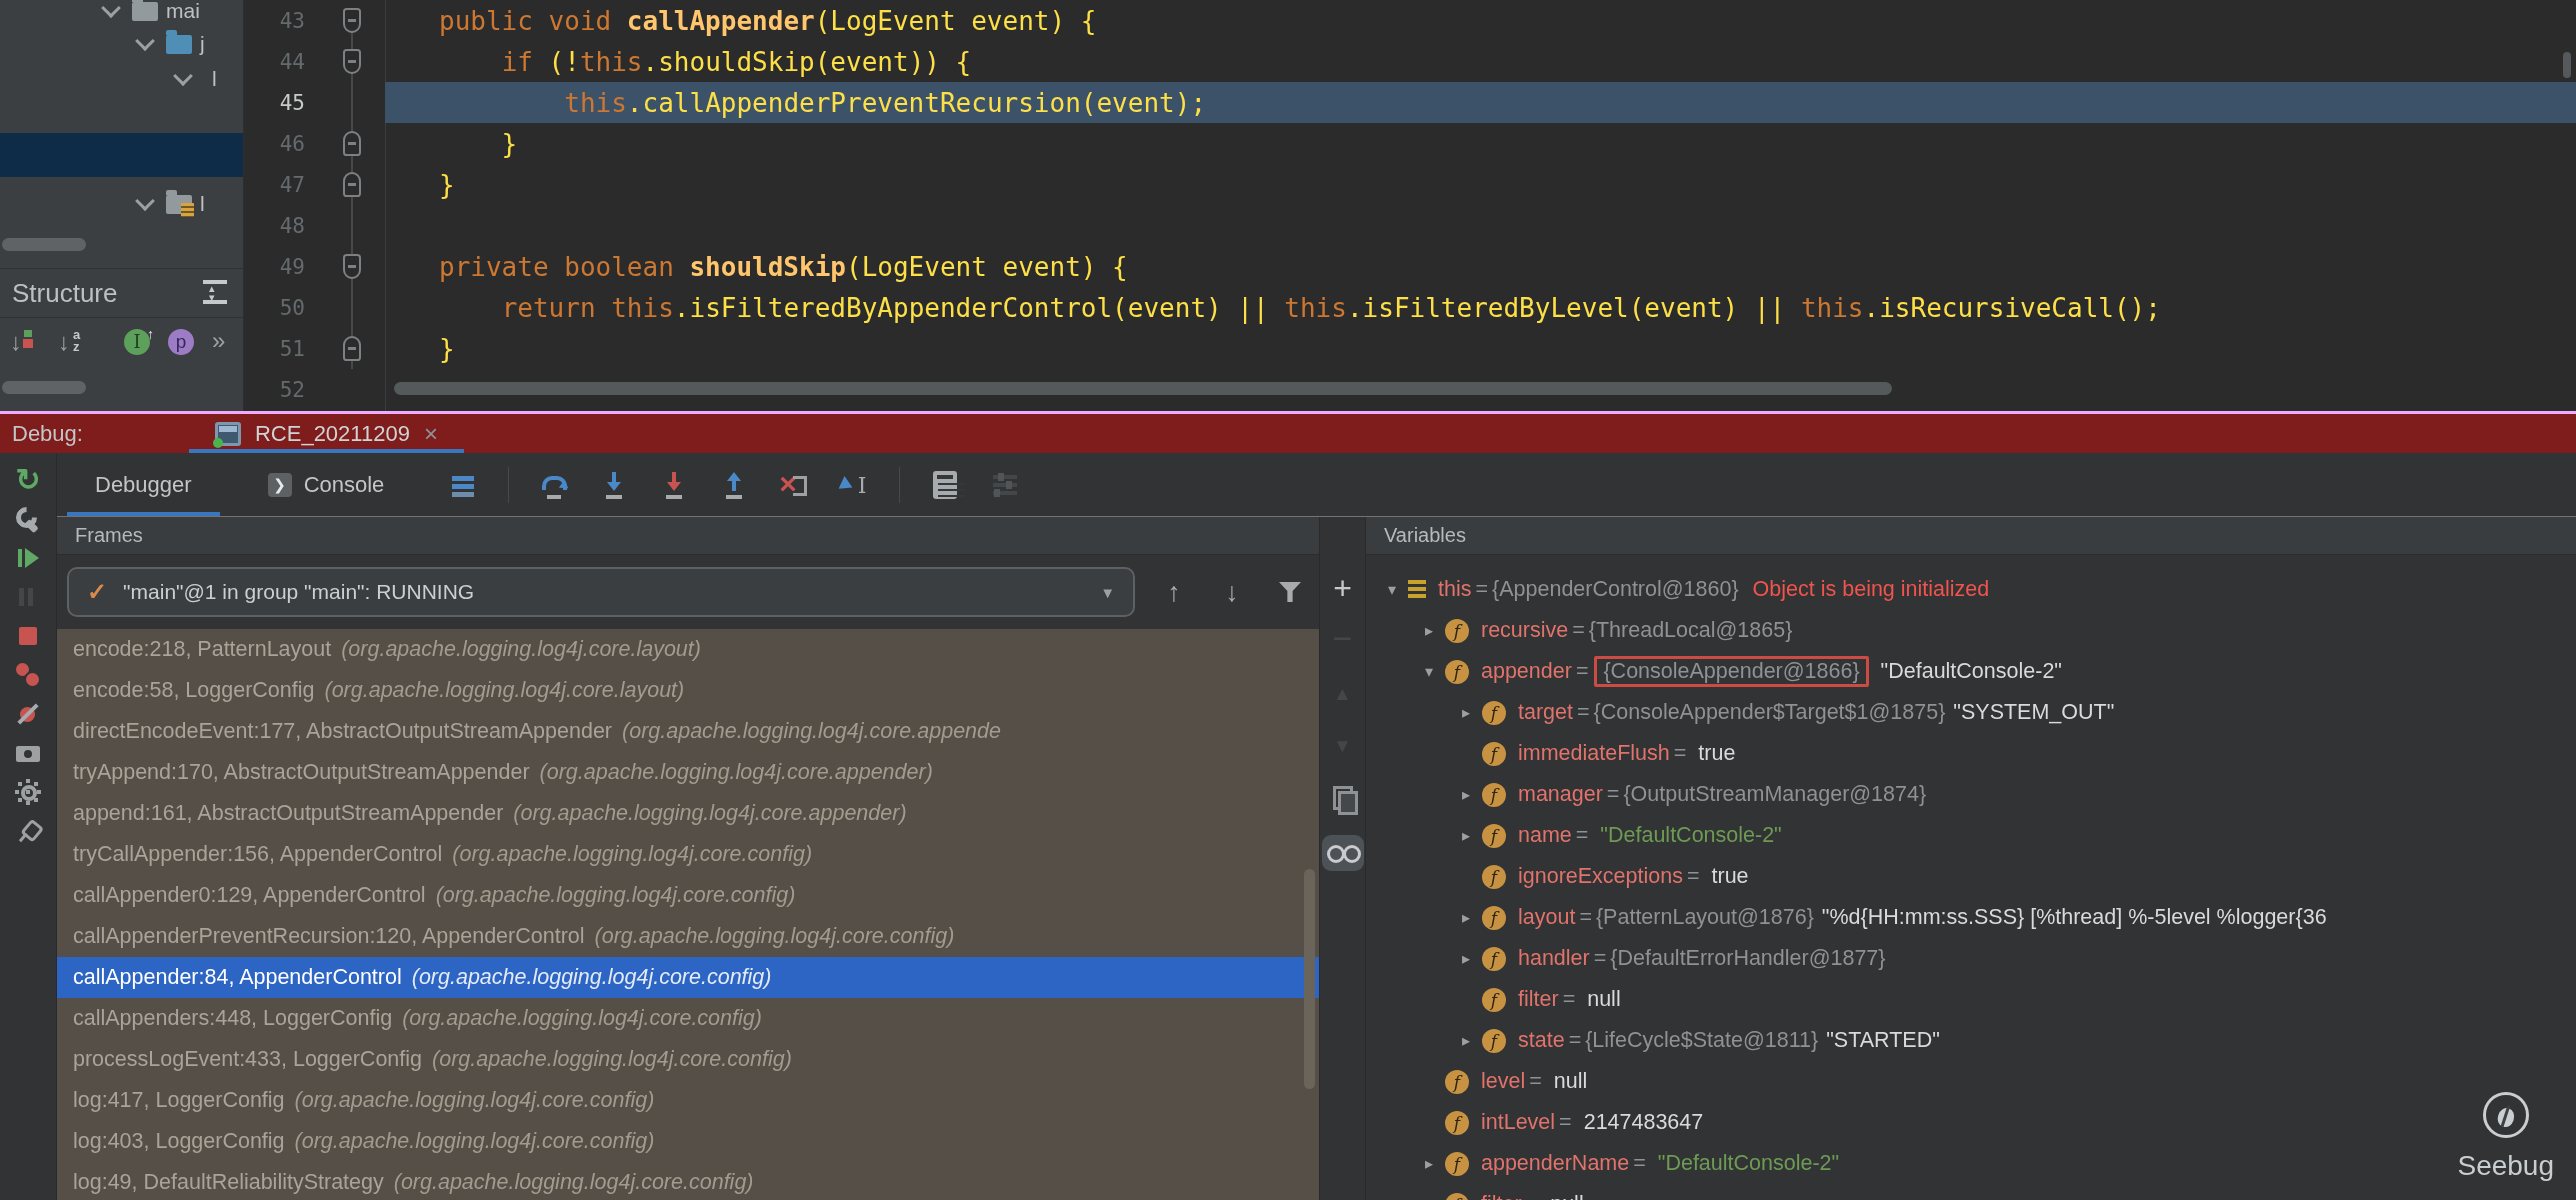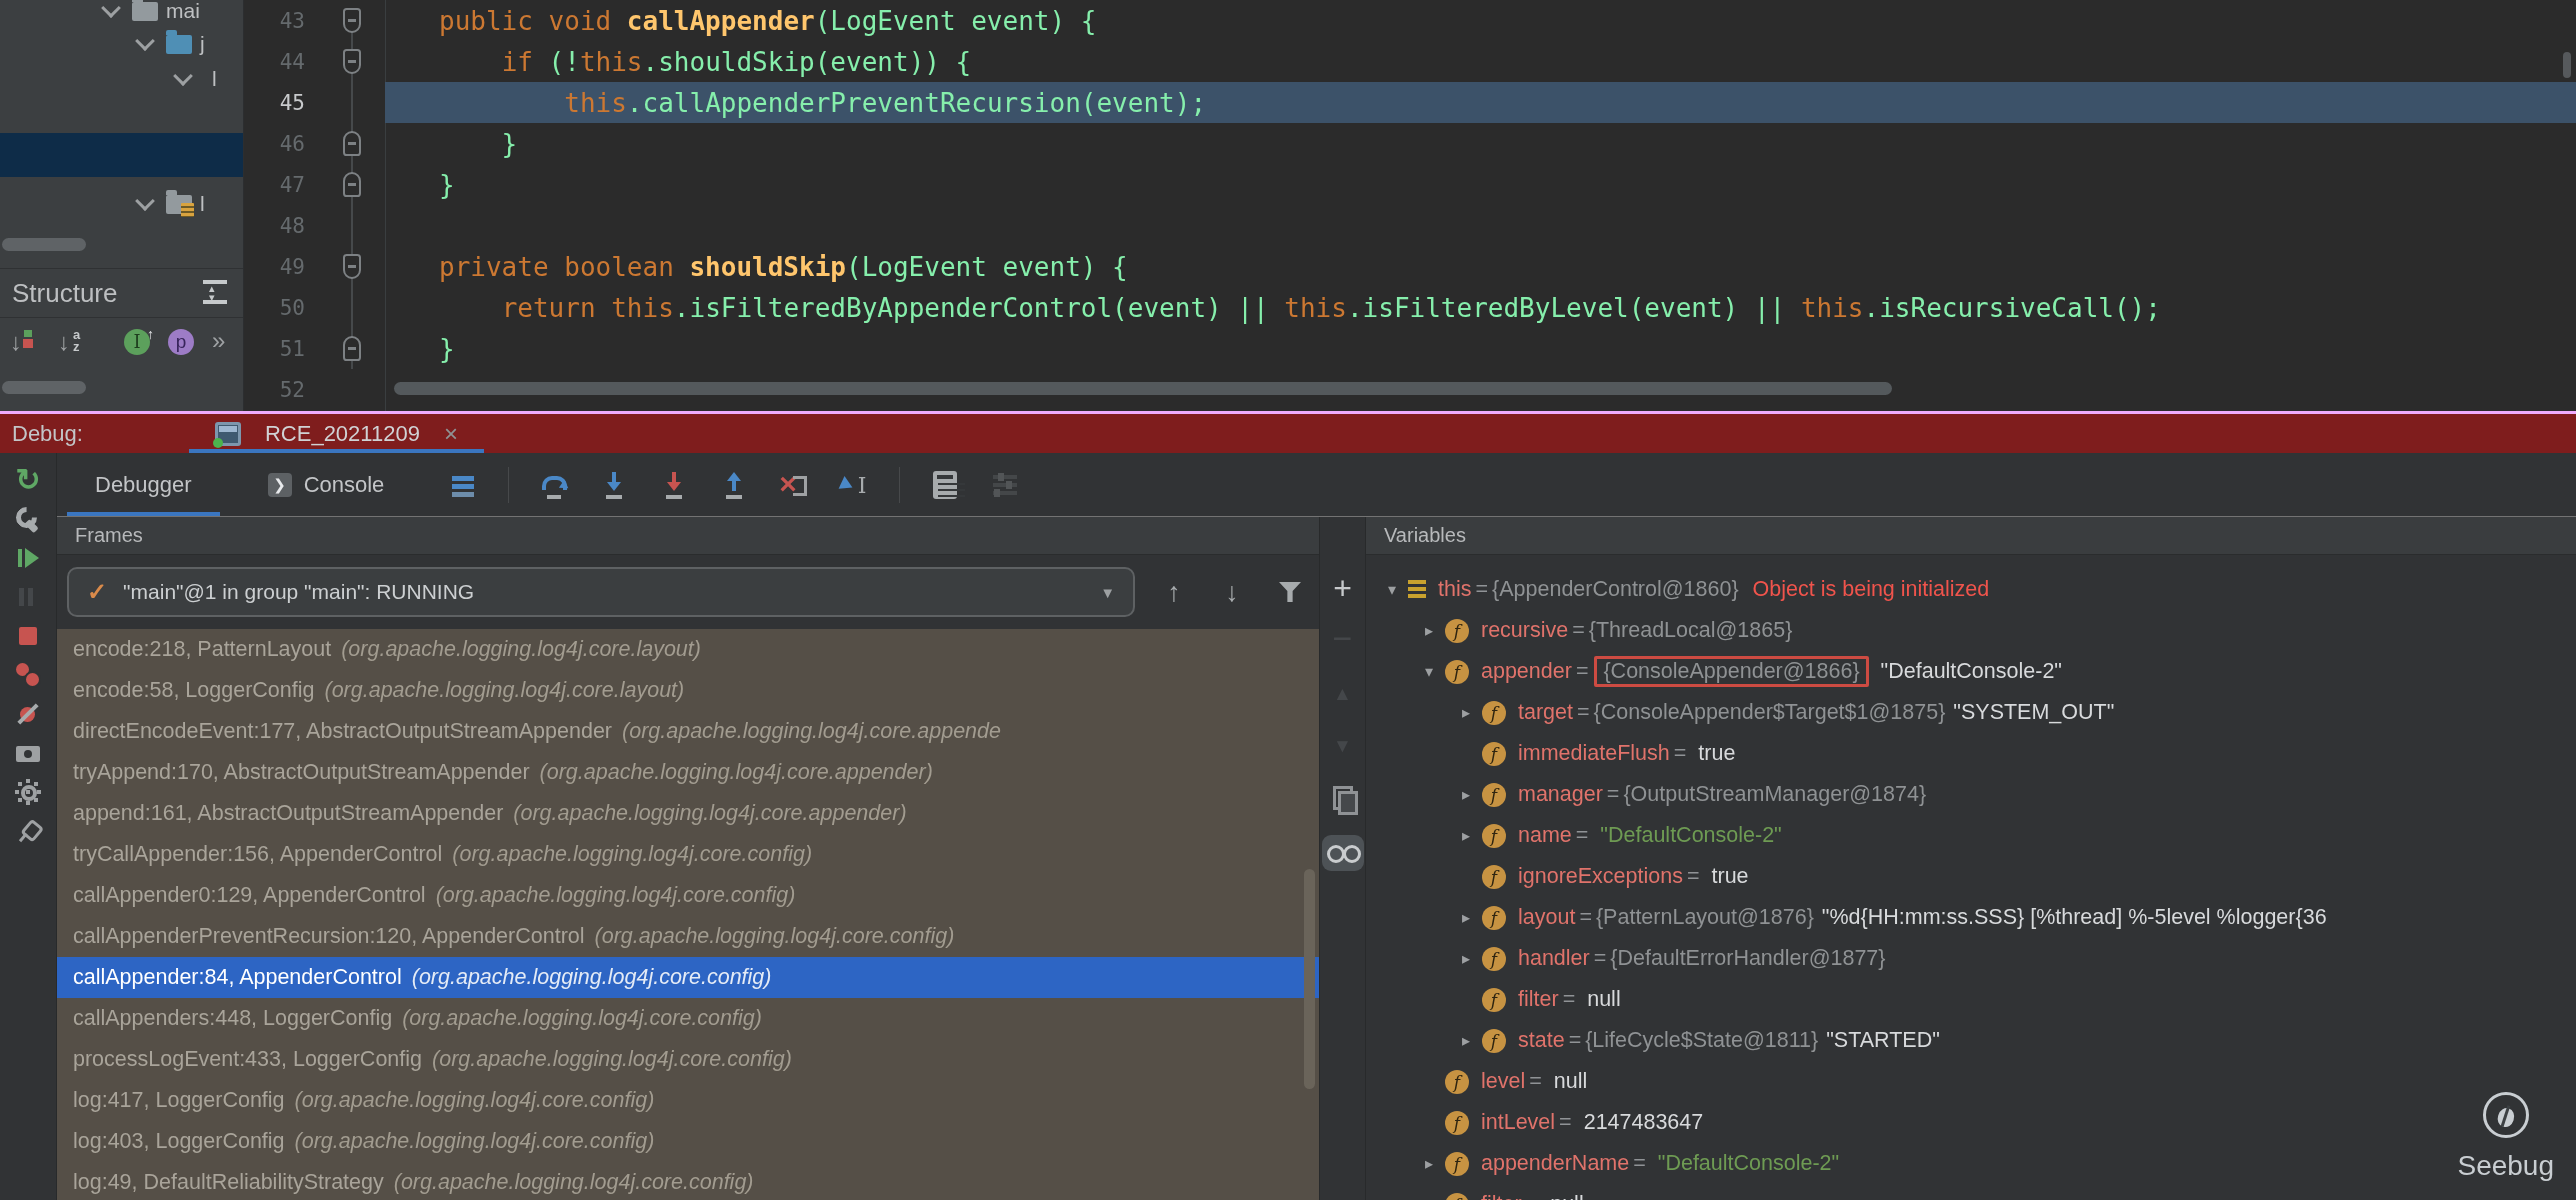--- a/index.html
+++ b/index.html
@@ -38,29 +38,29 @@
   .fold-cell{width:66px;height:100%;flex:none;display:flex;align-items:center;justify-content:center;position:relative;z-index:2;}
   .fm{width:18px;height:25px;border:2px solid #7d8184;background:#2b2b2b;position:relative;}
   .fm.down{border-radius:4px 4px 10px 10px;}
   .fm.up{border-radius:10px 10px 4px 4px;}
   .fm::after{content:"";position:absolute;left:3px;top:9px;width:8px;height:3px;background:#7d8184;}
   .code-body{flex:1;height:100%;display:flex;align-items:center;padding-left:54px;white-space:pre;
       font-family:"DejaVu Sans Mono",monospace;font-size:26px;}
   .code-body.exec{background:#3c5269;}
   .tk-kw{color:#cc7832;}
   .tk-decl{color:#ffc66d;font-weight:bold;}
-  .tk-pl{color:#86efac;text-align:right;}
+  .tk-pl{color:#fde047;text-align:right;}
   #editor-hscroll{position:absolute;left:150px;bottom:16px;width:1498px;height:13px;border-radius:7px;background:#595e62;opacity:.9;}
   #editor-vscroll{position:absolute;right:5px;top:52px;width:8px;height:26px;border-radius:4px;background:#56595c;}
 
   
   #debug-header{position:absolute;left:0;top:411px;width:100%;height:42px;background:#7f1d1d;
      border-top:3px solid #f0abfc;display:flex;align-items:center;}
   #debug-label{font-size:22px;color:#c3c5c7;padding-left:12px;}
-  .run-tab{position:relative;height:100%;display:flex;align-items:center;gap:24px;margin-left:106px;padding:0 26px;}
+  .run-tab{position:relative;height:100%;display:flex;align-items:center;gap:14px;margin-left:106px;padding:0 26px;}
   .run-tab::after{content:"";position:absolute;left:0;right:0;bottom:0;height:4px;background:#3a76c0;}
   .runcfg-icon{position:relative;width:26px;height:24px;border:3px solid #7d97ad;border-radius:3px;background:#3f5a70;flex:none;}
   .runcfg-icon::before{content:"";position:absolute;left:1px;top:1px;right:1px;height:6px;background:#9db7d0;}
   .runcfg-icon::after{content:"";position:absolute;left:-5px;bottom:-5px;width:10px;height:10px;border-radius:50%;background:#4db34d;}
   .run-tab .title{font-size:22px;color:#d0d2d4;}
   .tab-close{font-size:24px;color:#8f9294;line-height:1;}
 
   
   #debug-toolbar{position:absolute;left:57px;top:453px;right:0;height:64px;background:#313335;
      border-bottom:1px solid #737373;display:flex;align-items:center;}

